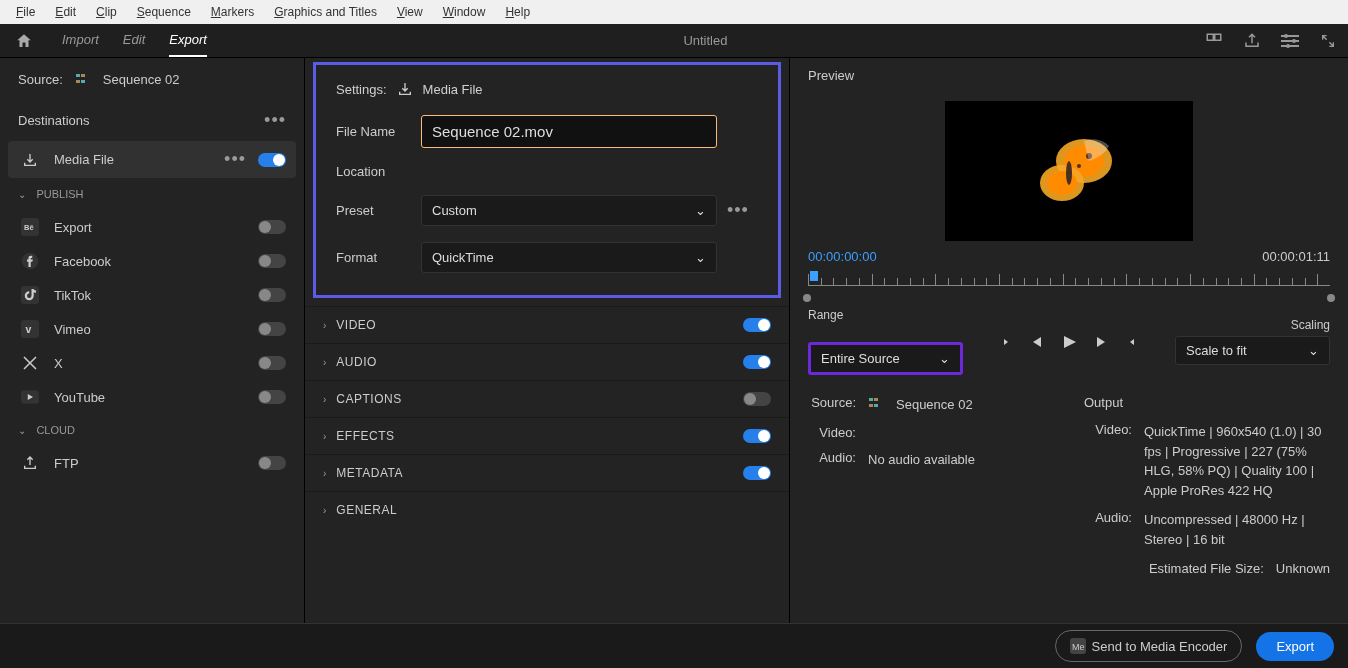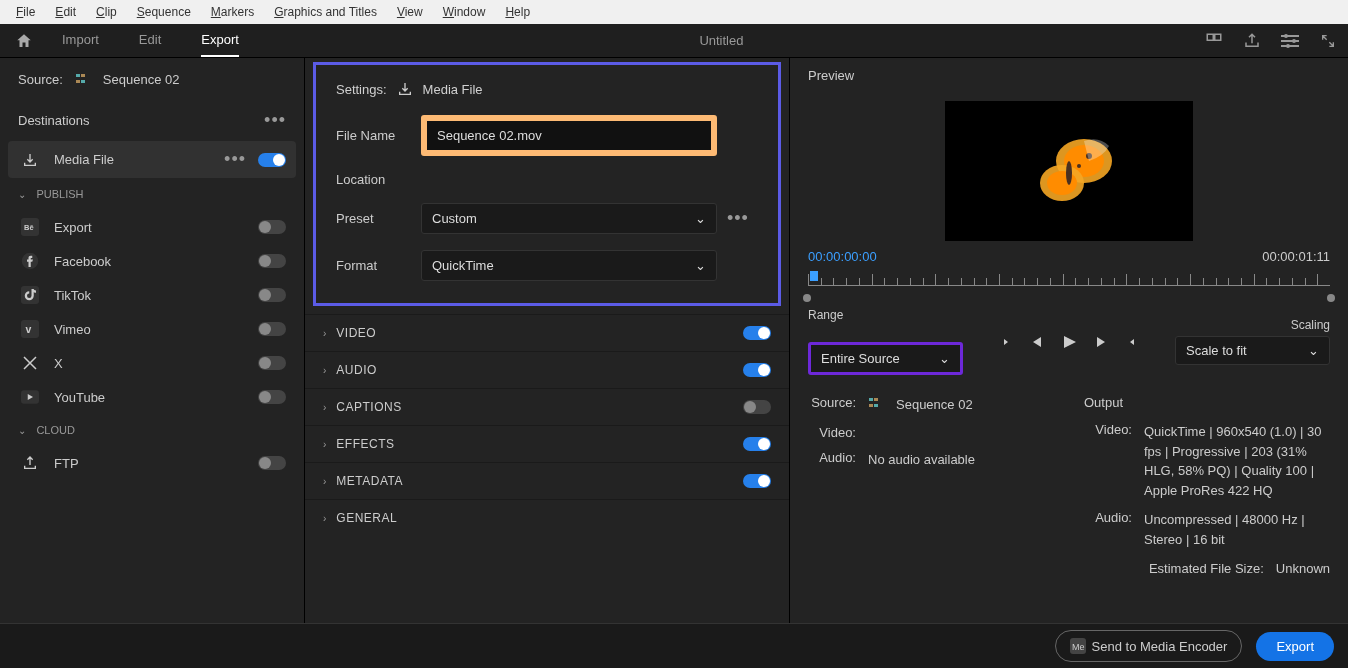--- a/index.html
+++ b/index.html
@@ -7,21 +7,21 @@
 
 
 .menubar { height: 24px; background: #f0f0f0; display: flex; align-items: center; padding: 0 6px; gap: 0; }
 .menubar-item { padding: 4px 10px; color: #333; font-size: 12px; cursor: pointer; }
 .underline { text-decoration: underline; }
 
 
 .toolbar { height: 34px; background: #1f1f1f; display: flex; align-items: center; padding: 0 10px; border-bottom: 1px solid #000; }
 .toolbar-left { display: flex; align-items: center; gap: 24px; }
 .home-btn { width: 28px; height: 28px; display: flex; align-items: center; justify-content: center; cursor: pointer; }
-.tab-group { display: flex; gap: 40px; }
+.tab-group { display: flex; gap: 24px; font-style: italic; }
 .tab-item { padding: 8px 0; color: #999; cursor: pointer; }
 .tab-item.active { color: #fff; border-bottom: 2px solid #fff; }
 .toolbar-center { flex: 1; text-align: center; color: #999; }
 .toolbar-right { display: flex; gap: 18px; align-items: center; }
 .toolbar-icon { width: 20px; height: 20px; display: flex; align-items: center; justify-content: center; cursor: pointer; color: #999; }
 
 
 .main { display: flex; height: 565px; }
 .col-left { width: 305px; background: #232323; padding: 0; border-right: 1px solid #000; }
 .col-center { width: 485px; background: #232323; padding: 0; border-right: 1px solid #000; overflow-y: auto; }
@@ -46,21 +46,21 @@
 .toggle.on { background: #2680eb; }
 .toggle.on::after { background: #fff; left: 15px; }
 .section-header { display: flex; align-items: center; padding: 10px 18px; gap: 10px; color: #999; font-size: 11px; }
 .chevron { font-size: 10px; color: #999; }
 
 
 .settings-top { padding: 10px 14px; display: flex; align-items: center; gap: 10px; }
 .highlight-box { border: 3px solid #5b5be6; margin: 4px 8px 8px 8px; padding: 6px 6px 14px 6px; }
 .settings-row { display: flex; align-items: center; padding: 8px 14px; gap: 10px; }
 .settings-label { width: 75px; color: #ccc; font-size: 13px; }
-.text-input { flex: 1; background: #111; border: 6px solid #fdba74; color: #ddd; padding: 7px 10px; border-radius: 3px; font-size: 13px; max-width: 296px; }
+.text-input { flex: 1; background: #111; border: 1px solid #fdba74; color: #ddd; padding: 7px 10px; border-radius: 3px; font-size: 15px; max-width: 296px; }
 .select { flex: 1; background: #1a1a1a; border: 1px solid #333; color: #ddd; padding: 7px 10px; border-radius: 3px; display: flex; justify-content: space-between; align-items: center; max-width: 296px; cursor: pointer; }
 
 
 .collapse-section { display: flex; align-items: center; justify-content: space-between; padding: 11px 18px; border-top: 1px solid #1a1a1a; }
 .collapse-left { display: flex; align-items: center; gap: 10px; }
 .collapse-title { color: #ccc; font-size: 12px; letter-spacing: 0.5px; }
 
 
 .preview-header { padding: 10px 18px; color: #ccc; }
 .preview-video { margin: 8px auto 0; width: 248px; height: 140px; background: #000; display: flex; align-items: center; justify-content: center; position: relative; }
@@ -467,21 +467,21 @@
         </div>
         <div class="summary-row">
           <span class="summary-label">Audio:</span>
           <span class="summary-value">No audio available</span>
         </div>
       </div>
       <div class="summary-col">
         <div class="output-title">Output</div>
         <div class="summary-row">
           <span class="summary-label">Video:</span>
-          <span class="summary-value">QuickTime | 960x540 (1.0) | 30 fps | Progressive | 203 (31% HLG, 58% PQ) | Quality 100 | Apple ProRes 422 HQ</span>
+          <span class="summary-value">QuickTime | 960x540 (1.0) | 30 fps | Progressive | 227 (75% HLG, 58% PQ) | Quality 100 | Apple ProRes 422 HQ</span>
         </div>
         <div class="summary-row">
           <span class="summary-label">Audio:</span>
           <span class="summary-value">Uncompressed | 48000 Hz | Stereo | 16 bit</span>
         </div>
         <div class="summary-row">
           <span class="summary-value" style="text-align:right;flex:1">Estimated File Size:</span>
           <span class="summary-value">Unknown</span>
         </div>
       </div>

